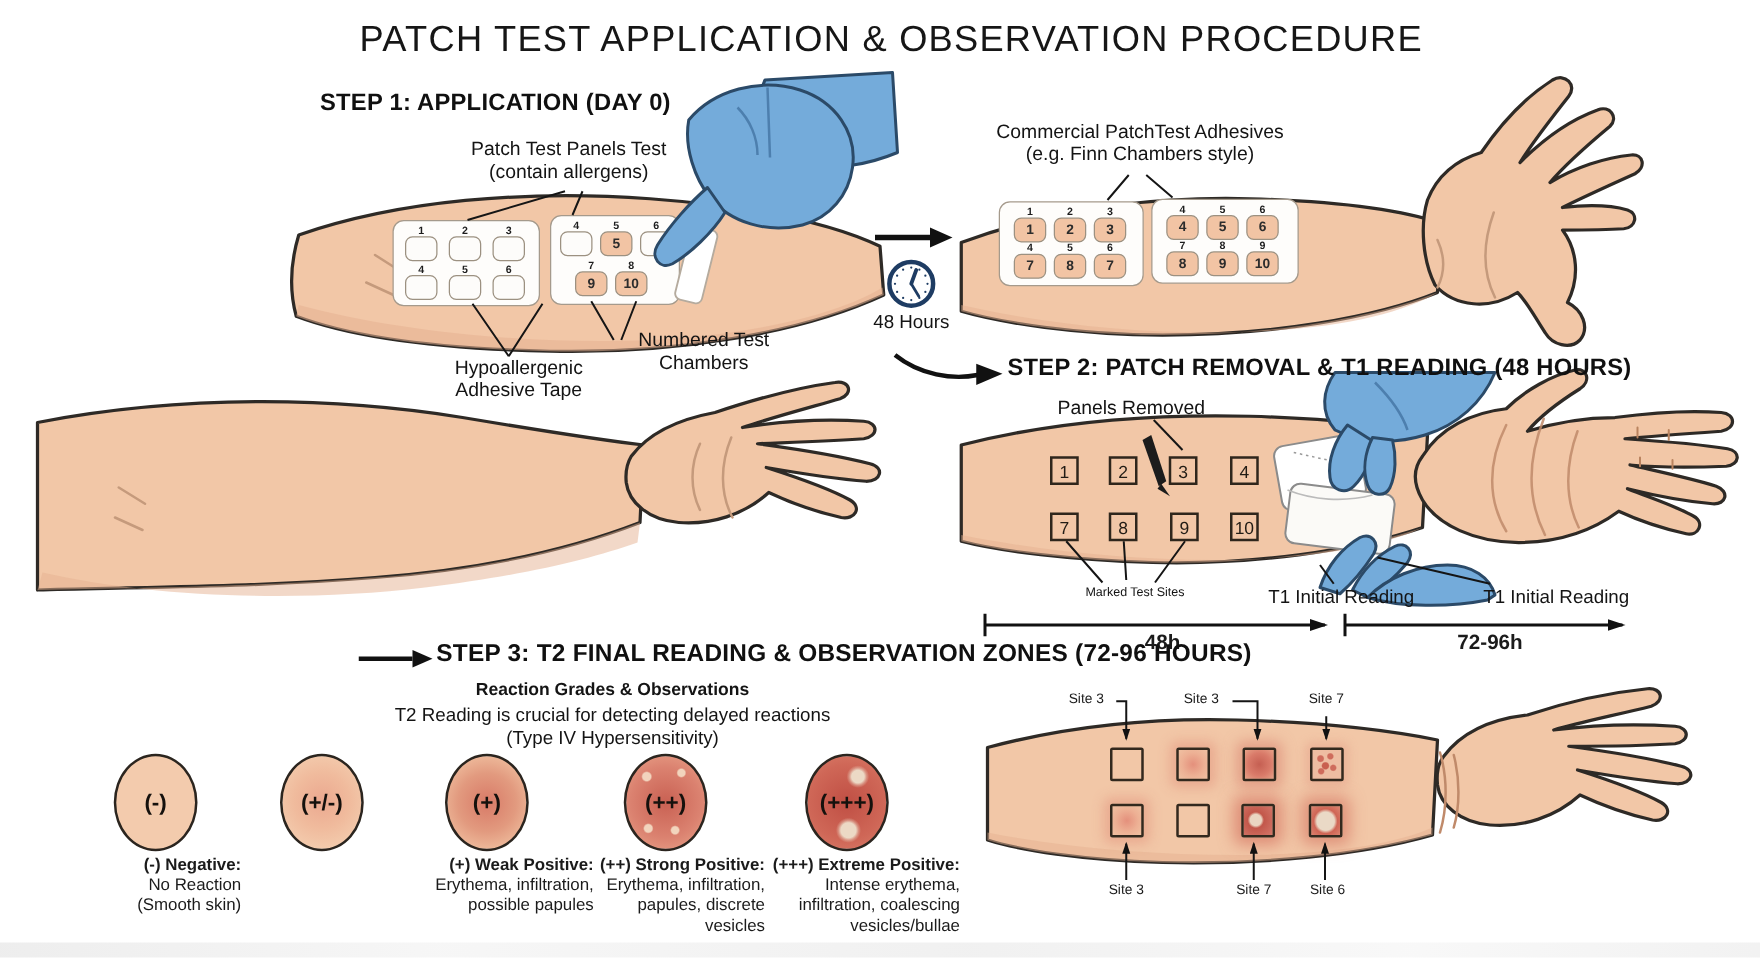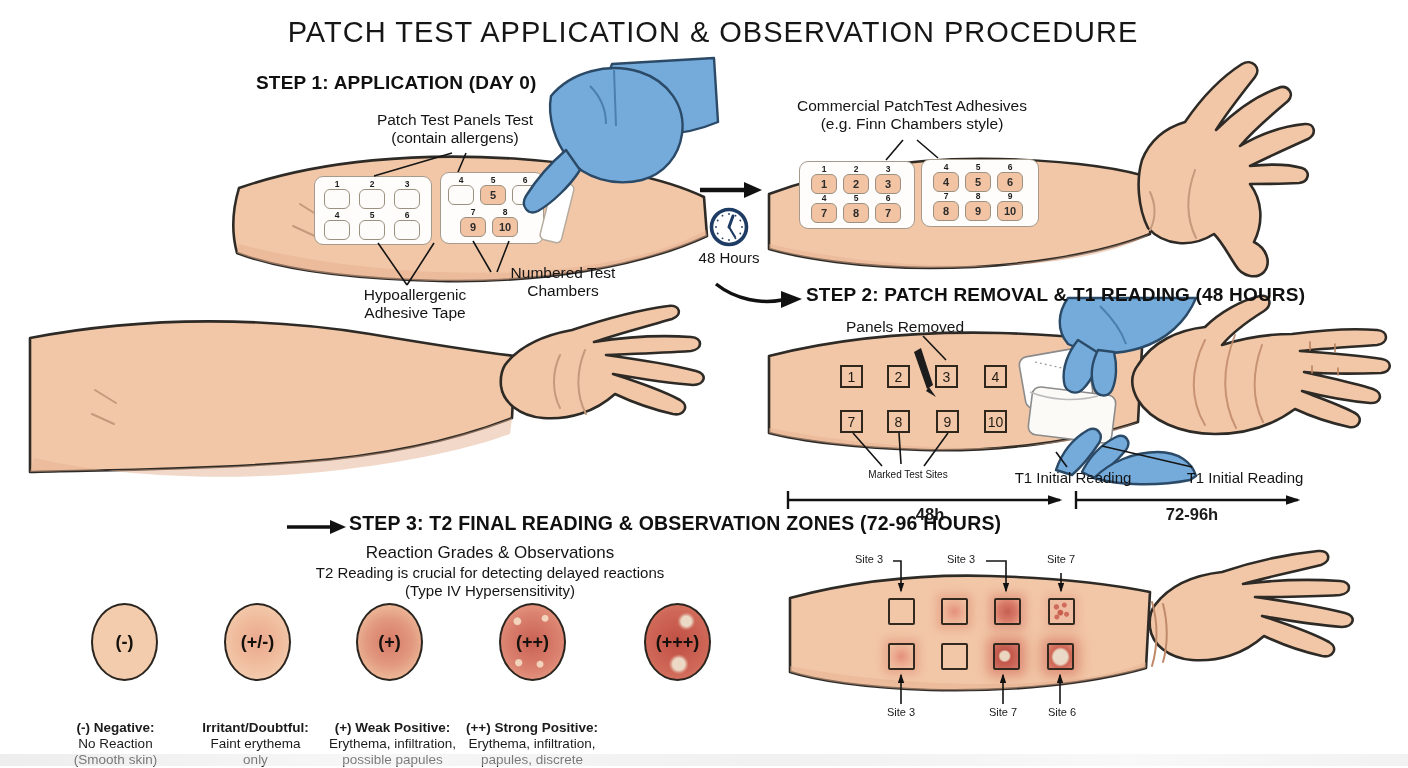--- a/index.html
+++ b/index.html
@@ -41,21 +41,21 @@
   .g3{background:
       radial-gradient(circle at 26% 22%,#f2d4bd 0 3.2px,transparent 4.4px),
       radial-gradient(circle at 70% 18%,#f2d4bd 0 2.8px,transparent 4px),
       radial-gradient(circle at 28% 78%,#f2d4bd 0 3px,transparent 4.2px),
       radial-gradient(circle at 62% 80%,#f2d4bd 0 2.8px,transparent 4px),
       radial-gradient(circle,#c96153 0%,#db8270 58%,#eba78c 100%);}
   .g4{background:
       radial-gradient(circle at 64% 22%,#ecd9c5 0 5px,rgba(236,217,197,.4) 7px,transparent 9px),
       radial-gradient(circle at 52% 80%,#ecd9c5 0 6px,rgba(236,217,197,.4) 8px,transparent 10px),
       radial-gradient(circle,#c04f44 0%,#cf6757 62%,#db7f6b 100%);}
-  .grade-desc{position:absolute;top:684px;text-align:center;line-height:1.2;margin-top:36px;}
+  .grade-desc{position:absolute;top:684px;text-align:right;line-height:1.2;}
   .gd-title{font-weight:bold;font-size:13.5px;white-space:nowrap;}
   .gd-body{font-size:13.5px;white-space:pre-line;}
   .tl-lbl{position:absolute;font-weight:bold;font-size:16.5px;text-align:center;}
   .site-lbl{position:absolute;font-size:11px;text-align:center;white-space:nowrap;}
   .artifact{position:absolute;left:0;right:0;top:754px;height:12px;opacity:.45;
       background:linear-gradient(90deg,#d8d8d8 0%,#ececec 25%,#dfdfdf 55%,#f0f0f0 80%,#e2e2e2 100%);}
 </style>
 </head>
 <body>
 
@@ -333,21 +333,21 @@
 
   <div class="hd" style="left:806px;top:284px">STEP 2: PATCH REMOVAL &amp; T1 READING (48 HOURS)</div>
   <div class="lbl" style="left:830px;top:318px;width:150px">Panels Removed</div>
   <div class="lbl" style="left:828px;top:469px;width:160px;font-size:10px">Marked Test Sites</div>
   <div class="lbl" style="left:993px;top:469px;width:160px;font-size:15px">T1 Initial Reading</div>
   <div class="lbl" style="left:1165px;top:469px;width:160px;font-size:15px">T1 Initial Reading</div>
   <div class="tl-lbl" style="left:880px;top:505px;width:100px">48h</div>
   <div class="tl-lbl" style="left:1140px;top:505px;width:104px">72-96h</div>
 
   <div class="hd" style="left:349px;top:512px;font-size:19.5px">STEP 3: T2 FINAL READING &amp; OBSERVATION ZONES (72-96 HOURS)</div>
-  <div class="lbl" style="left:290px;top:543px;width:400px;font-weight:normal;font-size:17px">Reaction Grades &amp; Observations</div>
+  <div class="lbl" style="left:290px;top:543px;width:400px;font-weight:bold;font-size:14px">Reaction Grades &amp; Observations</div>
   <div class="lbl" style="left:240px;top:564px;width:500px;font-size:15px">T2 Reading is crucial for detecting delayed reactions
 (Type IV Hypersensitivity)</div>
 
   <div class="grade-circle g0" style="left:91px">
       <span>(-)</span>
     </div>
   <div class="grade-circle g1" style="left:224px">
       <span>(+/-)</span>
     </div>
   <div class="grade-circle g2" style="left:356px">
@@ -357,36 +357,37 @@
       <span>(++)</span>
     </div>
   <div class="grade-circle g4" style="left:644px">
       <span>(+++)</span>
     </div>
 
   <div class="grade-desc" style="left:38px;width:155px">
       <div class="gd-title">(-) Negative:</div>
       <div class="gd-body">No Reaction
 (Smooth skin)</div>
-    </div>
-  <div class="grade-desc" style="left:178px;width:155px">
-      <div class="gd-title">Irritant/Doubtful:</div>
-      <div class="gd-body">Faint erythema
-only</div>
     </div>
   <div class="grade-desc" style="left:310px;width:165px">
       <div class="gd-title">(+) Weak Positive:</div>
       <div class="gd-body">Erythema, infiltration,
 possible papules</div>
     </div>
   <div class="grade-desc" style="left:452px;width:160px">
       <div class="gd-title">(++) Strong Positive:</div>
       <div class="gd-body">Erythema, infiltration,
 papules, discrete
 vesicles</div>
+    </div>
+  <div class="grade-desc" style="left:598px;width:170px">
+      <div class="gd-title">(+++) Extreme Positive:</div>
+      <div class="gd-body">Intense erythema,
+infiltration, coalescing
+vesicles/bullae</div>
     </div>
 
   <div class="site-lbl" style="left:829px;top:553px;width:80px">Site 3</div>
   <div class="site-lbl" style="left:921px;top:553px;width:80px">Site 3</div>
   <div class="site-lbl" style="left:1021px;top:553px;width:80px">Site 7</div>
   <div class="site-lbl" style="left:861px;top:706px;width:80px">Site 3</div>
   <div class="site-lbl" style="left:963px;top:706px;width:80px">Site 7</div>
   <div class="site-lbl" style="left:1022px;top:706px;width:80px">Site 6</div>
 
   <div class="artifact"></div>

